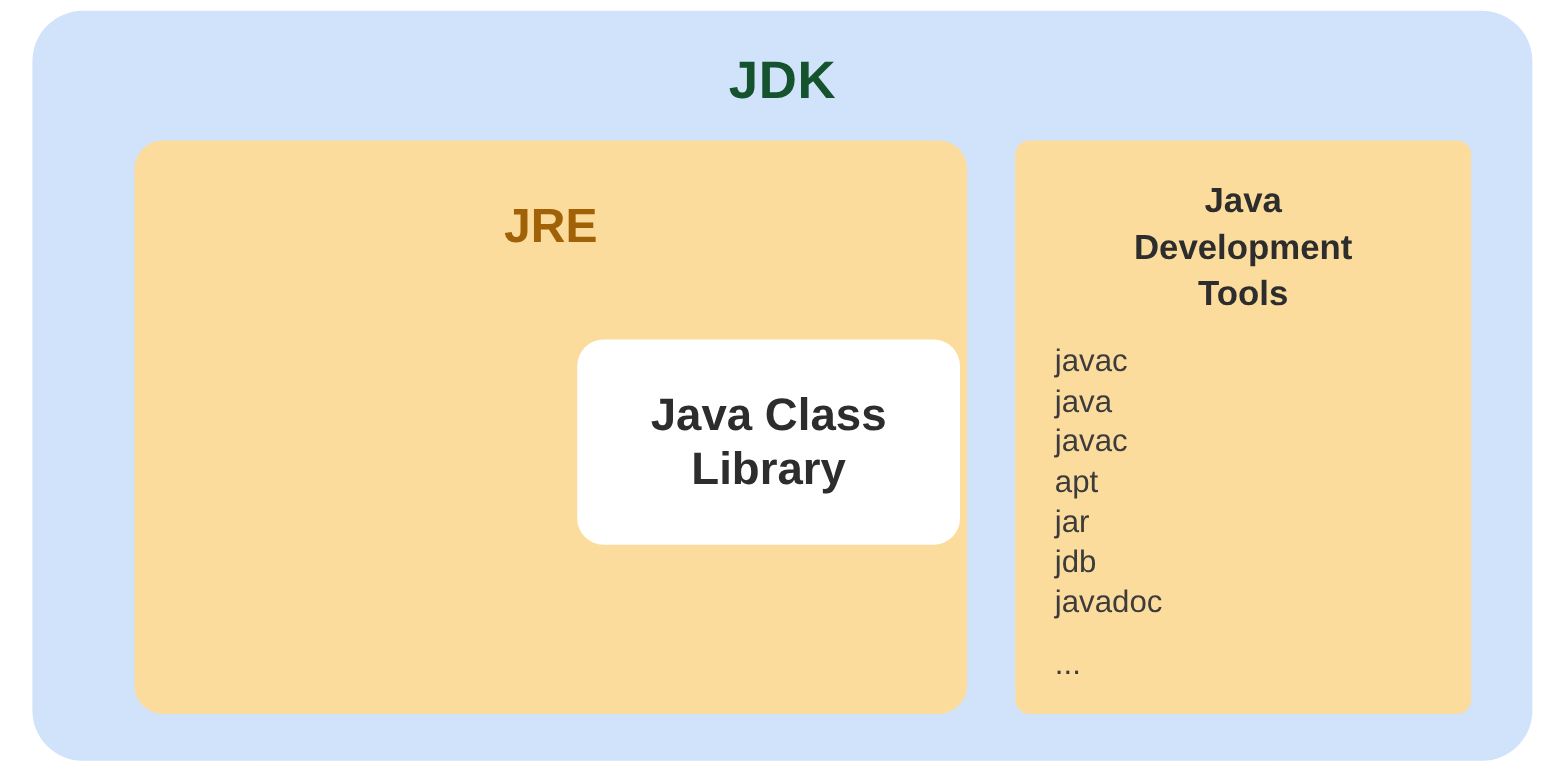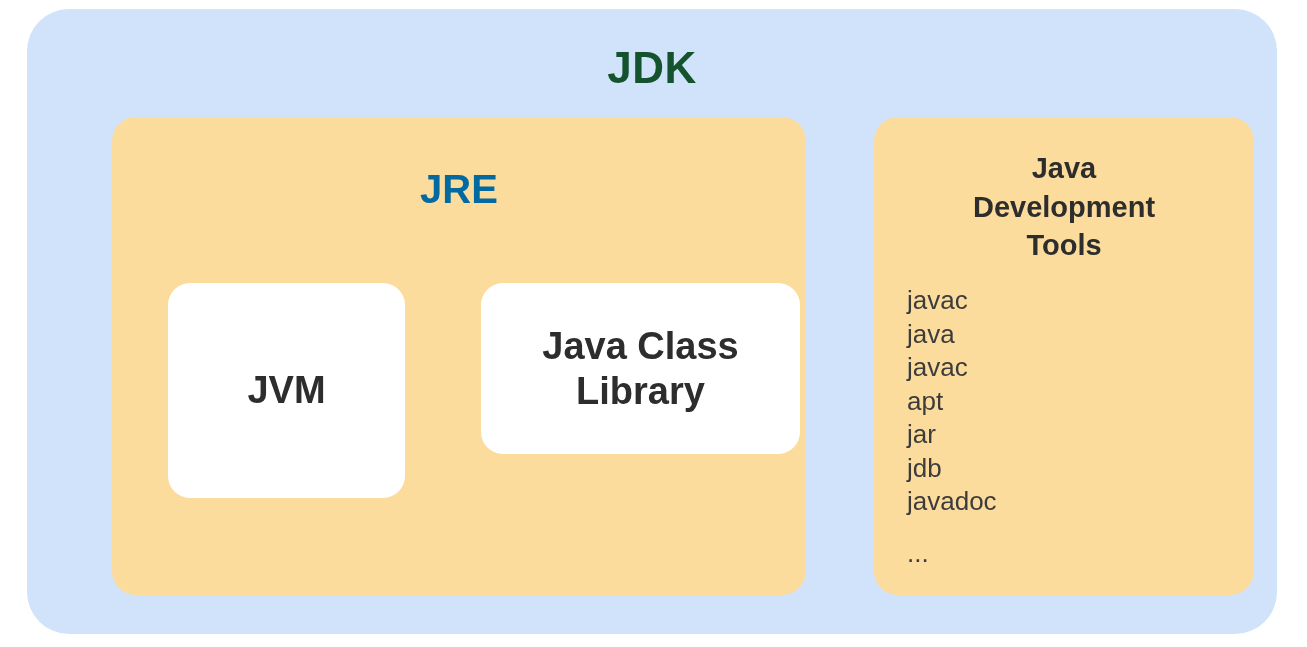--- a/index.html
+++ b/index.html
@@ -59,21 +59,21 @@
   }
 
   .jre-title {
     position: absolute;
     left: 0;
     top: 52px;
     width: 694px;
     text-align: center;
     font-size: 40px;
     font-weight: bold;
-    color: #0369a1;
+    color: #a16207;
     line-height: 1;
   }
 
   
   .card {
     position: absolute;
     background: #ffffff;
     border-radius: 22px;
     display: flex;
     align-items: center;
@@ -99,26 +99,26 @@
   .jcl-card {
     left: 369px;  
     top: 166px;
     width: 319px; 
     height: 171px;
   }
 
   
   .tools-box {
     position: absolute;
-    left: 847px;  
+    left: 819px;  
     top: 108px;
     width: 380px; 
     height: 478px;
     background: #fbdc9c;
-    border-radius: 24px;
+    border-radius: 12px;
     box-sizing: border-box;
   }
 
   .tools-title {
     position: absolute;
     left: 0;
     top: 32px;
     width: 380px;
     text-align: center;
     font-size: 29px;
@@ -154,23 +154,20 @@
 <div id="diagram">
 
   <div class="jdk-box">
 
     <div class="jdk-title">JDK</div>
 
     <div class="jre-box">
 
       <div class="jre-title">JRE</div>
 
-      <div class="card jvm-card">
-        <span class="card-label">JVM</span>
-      </div>
 
       <div class="card jcl-card">
         <span class="card-label">Java Class
 Library</span>
       </div>
 
     </div>
 
     <div class="tools-box">
 

